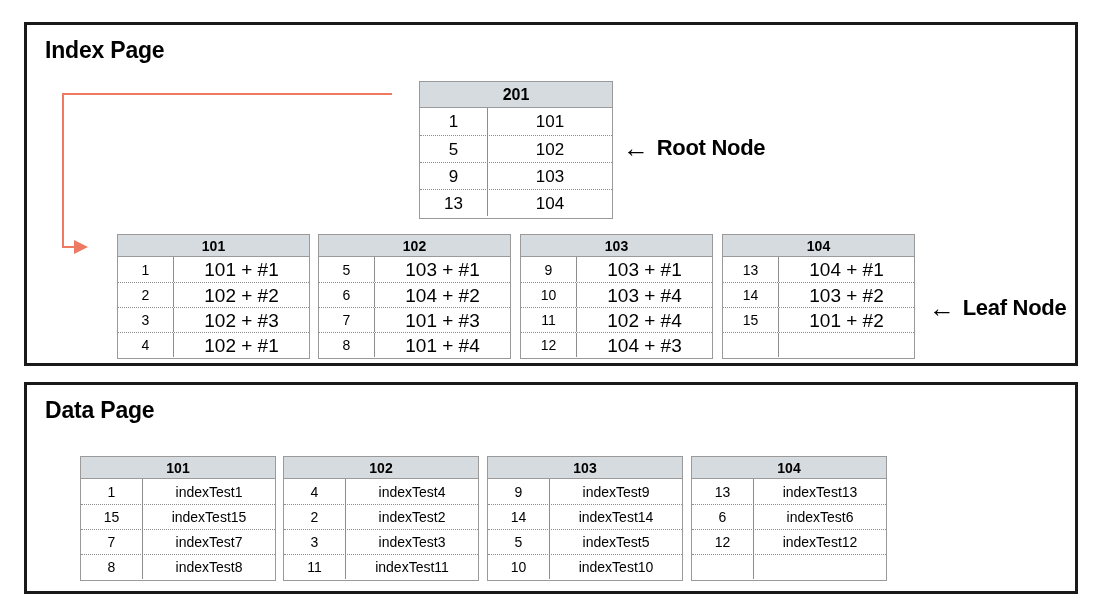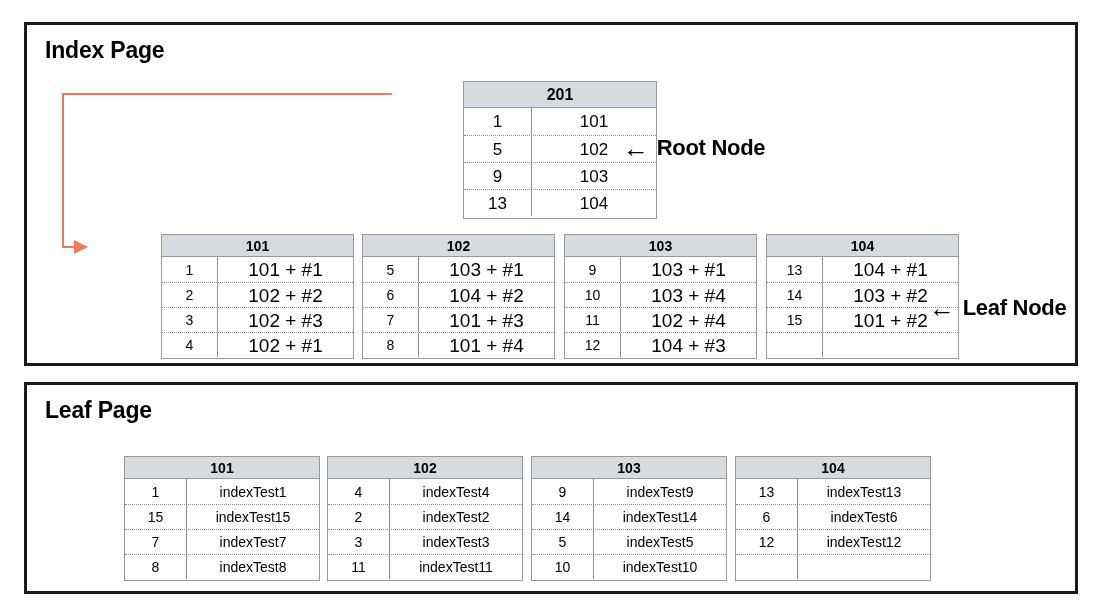--- a/index.html
+++ b/index.html
@@ -52,21 +52,20 @@
     letter-spacing: -0.2px;
     white-space: nowrap;
   }
 
   
   .node {
     position: absolute;
     box-sizing: border-box;
     border: 1px solid #9a9a9a;
     background: #ffffff;
-    margin-left: 44px;
   }
   .node-header {
     box-sizing: border-box;
     background: #d6dbdf;
     border-bottom: 1px solid #9a9a9a;
     text-align: center;
     font-weight: bold;
     color: #000;
     line-height: 1;
     display: flex;
@@ -278,21 +277,21 @@
       <span class="arrow-glyph">←</span>
       <span>Root Node</span>
     </div>
     <div class="annotation" id="ann-leaf">
       <span class="arrow-glyph">←</span>
       <span>Leaf Node</span>
     </div>
   </div>
 
   <div class="panel" id="panel-data">
-    <div class="panel-title">Leaf Page</div>
+    <div class="panel-title">Data Page</div>
   </div>
 
   <div class="node data-node" id="data-0">
     <div class="node-header">101</div>
     <div class="node-row first">
       <div class="cell-key">1</div>
       <div class="cell-val">indexTest1</div>
     </div>
     <div class="node-row">
       <div class="cell-key">15</div>

